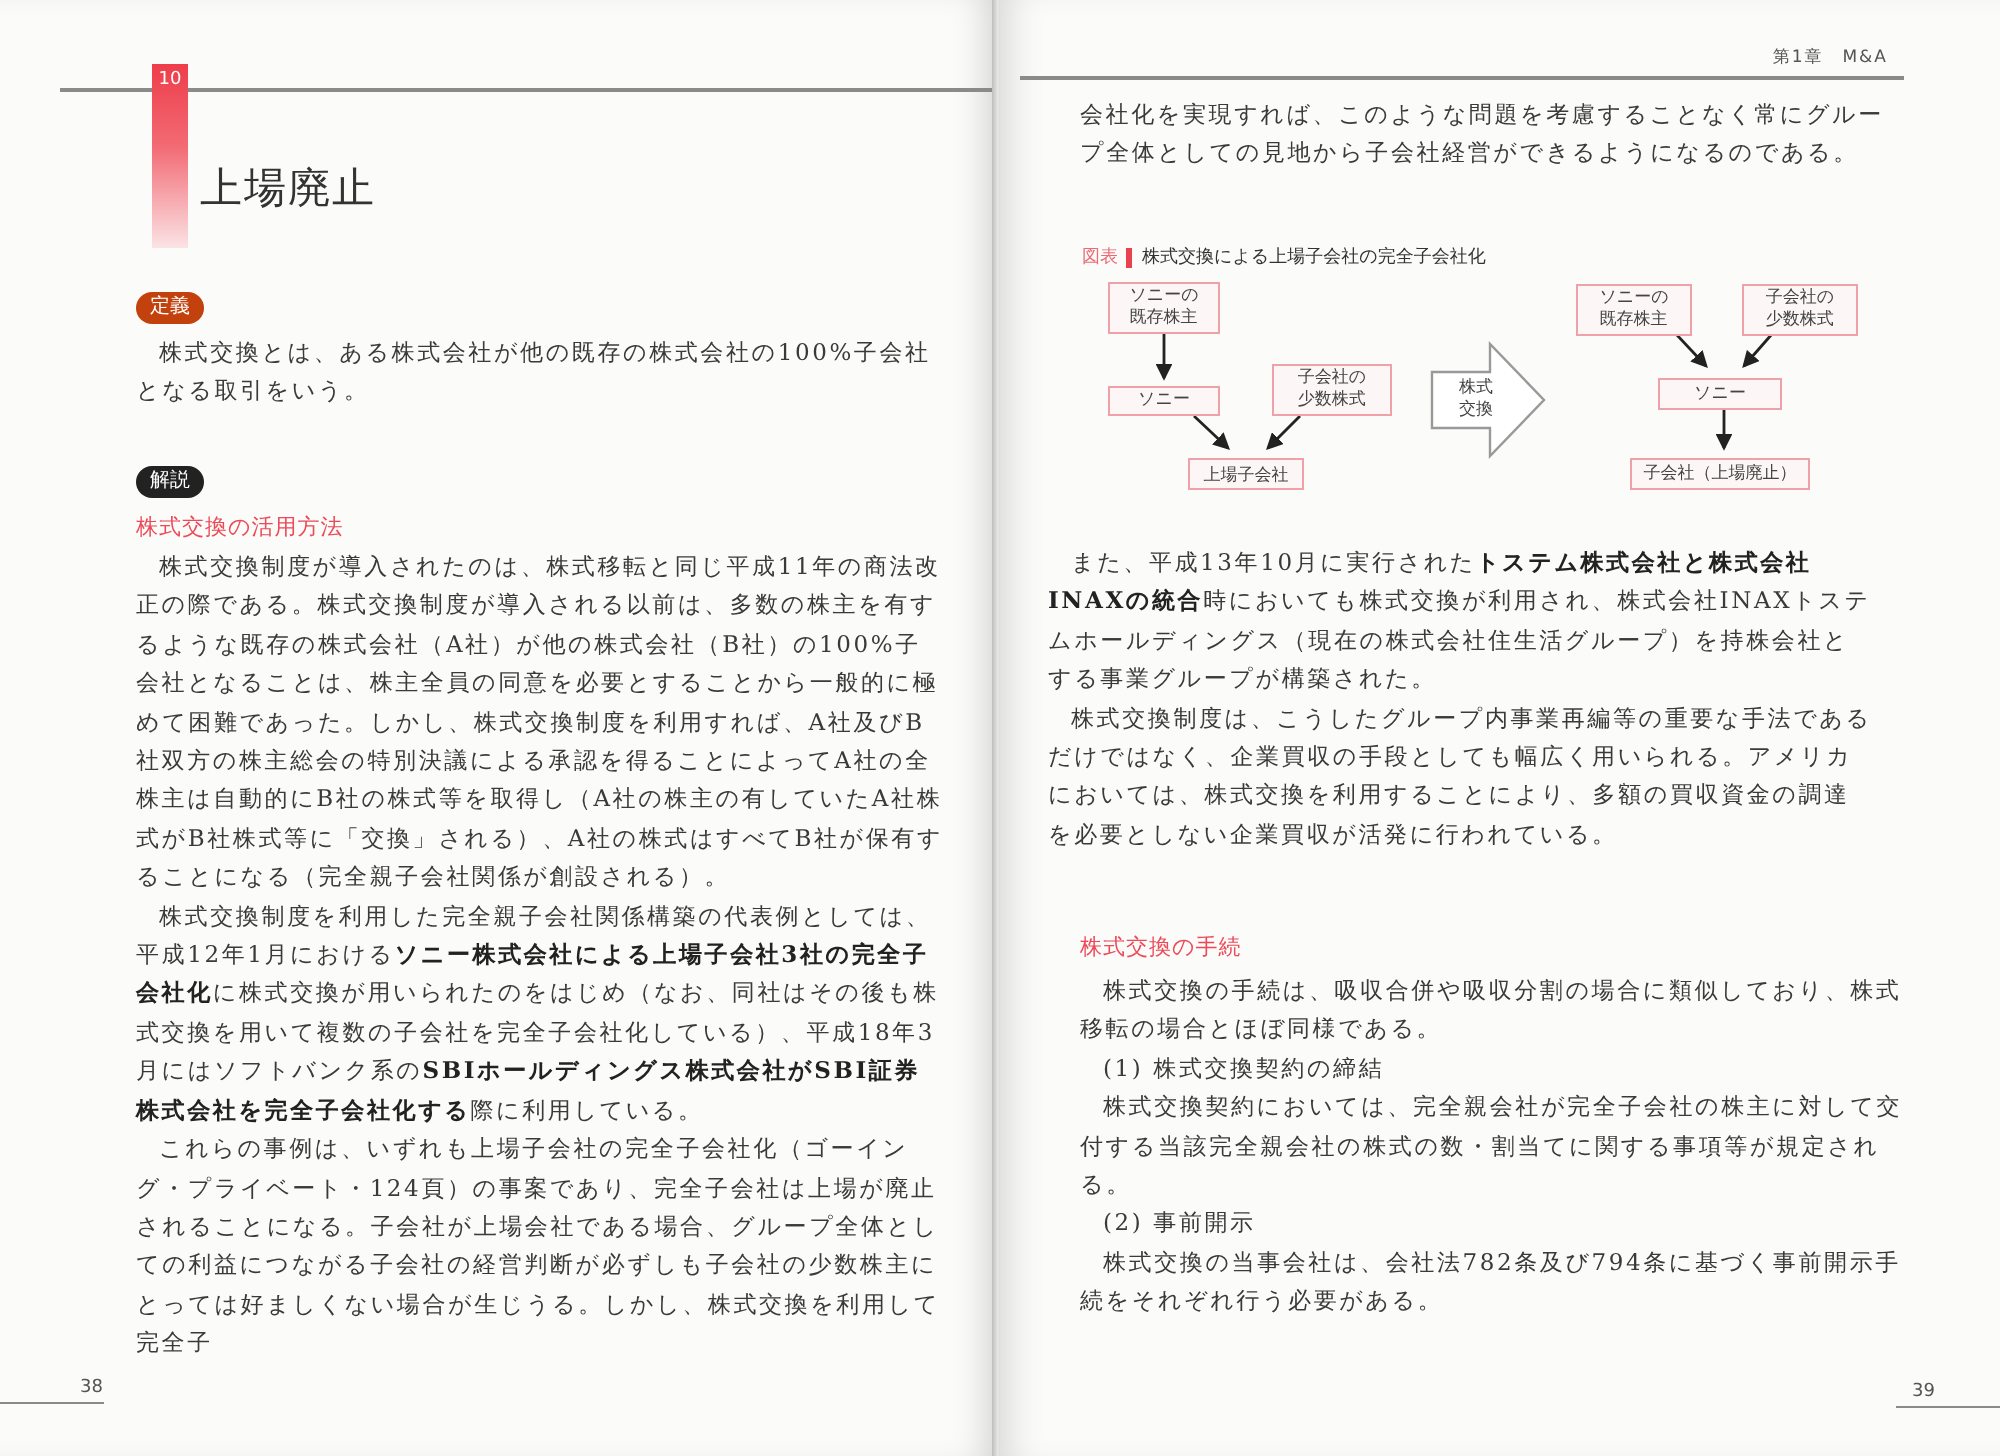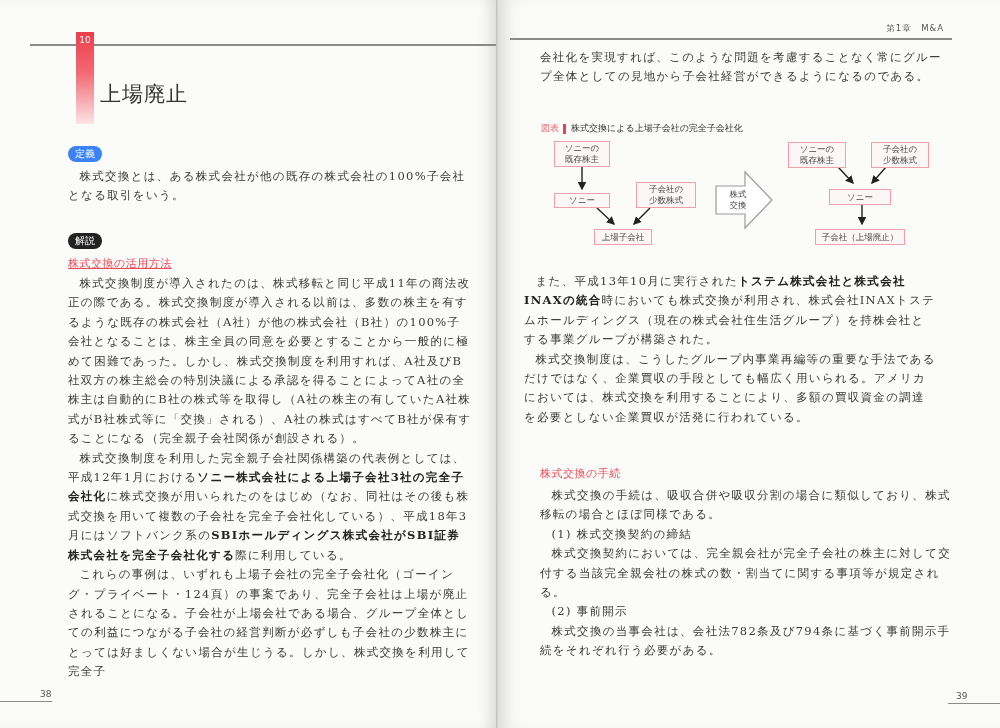--- a/index.html
+++ b/index.html
@@ -25,21 +25,21 @@
   }
   .section-num { position:absolute; left:76px; top:35px; width:18px; text-align:center;
     font-size:9px; color:#fff; font-family:"DejaVu Sans", sans-serif; }
   .section-title { position:absolute; left:100px; top:80px; font-size:21px;
     font-family:"DejaVu Sans", sans-serif; color:#333; letter-spacing:1px; }
 
   .badge {
     position:absolute; display:inline-block; padding:0 7px; height:16px; line-height:16px;
     border-radius:8px; font-size:10px; color:#fff; font-family:"DejaVu Sans", sans-serif;
   }
-  .badge-red { background:#3b82f6; }
+  .badge-red { background:#c2410c; }
   .badge-black { background:#222; }
 
   .text-block { position:absolute; font-size:11.5px; line-height:19.4px; color:#3a3a3a; letter-spacing:1.3px; }
   .text-block p { margin:0; text-indent:1em; }
   .text-block p.noindent { text-indent:0; }
   .bold { font-weight:bold; color:#222; }
   .subhead { position:absolute; font-size:11px; color:#ec4a57; font-family:"DejaVu Sans", sans-serif; letter-spacing:0.5px; }
 
   .page-num { position:absolute; font-size:9px; color:#555; font-family:"DejaVu Sans", sans-serif; }
   .foot-rule { position:absolute; height:1px; background:#8a8a8a; }
@@ -47,41 +47,41 @@
   
   .running-head { position:absolute; right:56px; top:23px; font-size:8.5px; color:#555; font-family:"DejaVu Sans", sans-serif; letter-spacing:1px; }
   .right-rule { position:absolute; left:10px; top:38px; width:442px; height:2px; background:#8a8a8a; }
 
   
   .fig-caption { position:absolute; left:541px; top:122px; font-size:9px; font-family:"DejaVu Sans", sans-serif; color:#333; }
   .fig-label { color:#ec6a74; margin-right:4px;margin-top:32px; }
   .fig-bar { display:inline-block; width:3px; height:10px; background:#e8424e; vertical-align:middle; margin-right:5px; }
   .fig-box {
     position:absolute; border:1.5px solid #f0a0a8; background:#fdf6f6;
-    font-size:8.5px; line-height:11px; text-align:center; color:#444;
+    font-size:8.5px; line-height:11px; color:#444;
     font-family:"DejaVu Sans", sans-serif; display:flex; align-items:center; justify-content:center;
   }
   .fig-svg { position:absolute; left:0; top:0; }
 </style>
 </head>
 <body>
 
 <div class="page page-left">
   <div class="chapter-rule"></div>
   <div class="section-tab"></div>
   <div class="section-num">10</div>
   <div class="section-title">上場廃止</div>
 
   <span class="badge badge-red" style="left:68px;top:146px;">定義</span>
   <div class="text-block" style="left:68px;top:167px;width:404px;">
     <p>株式交換とは、ある株式会社が他の既存の株式会社の100%子会社となる取引をいう。</p>
   </div>
 
   <span class="badge badge-black" style="left:68px;top:233px;">解説</span>
-  <div class="subhead" style="left:68px;top:256px;text-decoration:underline;">株式交換の活用方法</div>
+  <div class="subhead" style="left:68px;top:256px;">株式交換の活用方法</div>
 
   <div class="text-block" style="left:68px;top:274px;width:404px;">
     <p>株式交換制度が導入されたのは、株式移転と同じ平成11年の商法改正の際である。株式交換制度が導入される以前は、多数の株主を有するような既存の株式会社（A社）が他の株式会社（B社）の100%子会社となることは、株主全員の同意を必要とすることから一般的に極めて困難であった。しかし、株式交換制度を利用すれば、A社及びB社双方の株主総会の特別決議による承認を得ることによってA社の全株主は自動的にB社の株式等を取得し（A社の株主の有していたA社株式がB社株式等に「交換」される）、A社の株式はすべてB社が保有することになる（完全親子会社関係が創設される）。</p>
     <p><span>株式交換制度を利用した完全親子会社関係構築の代表例としては、平成12年1月における</span><span class="bold">ソニー株式会社による上場子会社3社の完全子会社化</span><span>に株式交換が用いられたのをはじめ（なお、同社はその後も株式交換を用いて複数の子会社を完全子会社化している）、平成18年3月にはソフトバンク系の</span><span class="bold">SBIホールディングス株式会社がSBI証券株式会社を完全子会社化する</span><span>際に利用している。</span></p>
     <p>これらの事例は、いずれも上場子会社の完全子会社化（ゴーイング・プライベート・124頁）の事案であり、完全子会社は上場が廃止されることになる。子会社が上場会社である場合、グループ全体としての利益につながる子会社の経営判断が必ずしも子会社の少数株主にとっては好ましくない場合が生じうる。しかし、株式交換を利用して完全子</p>
   </div>
 
   <div class="foot-rule" style="left:0;top:701px;width:52px;"></div>
   <div class="page-num" style="left:40px;top:689px;">38</div>
 </div>

